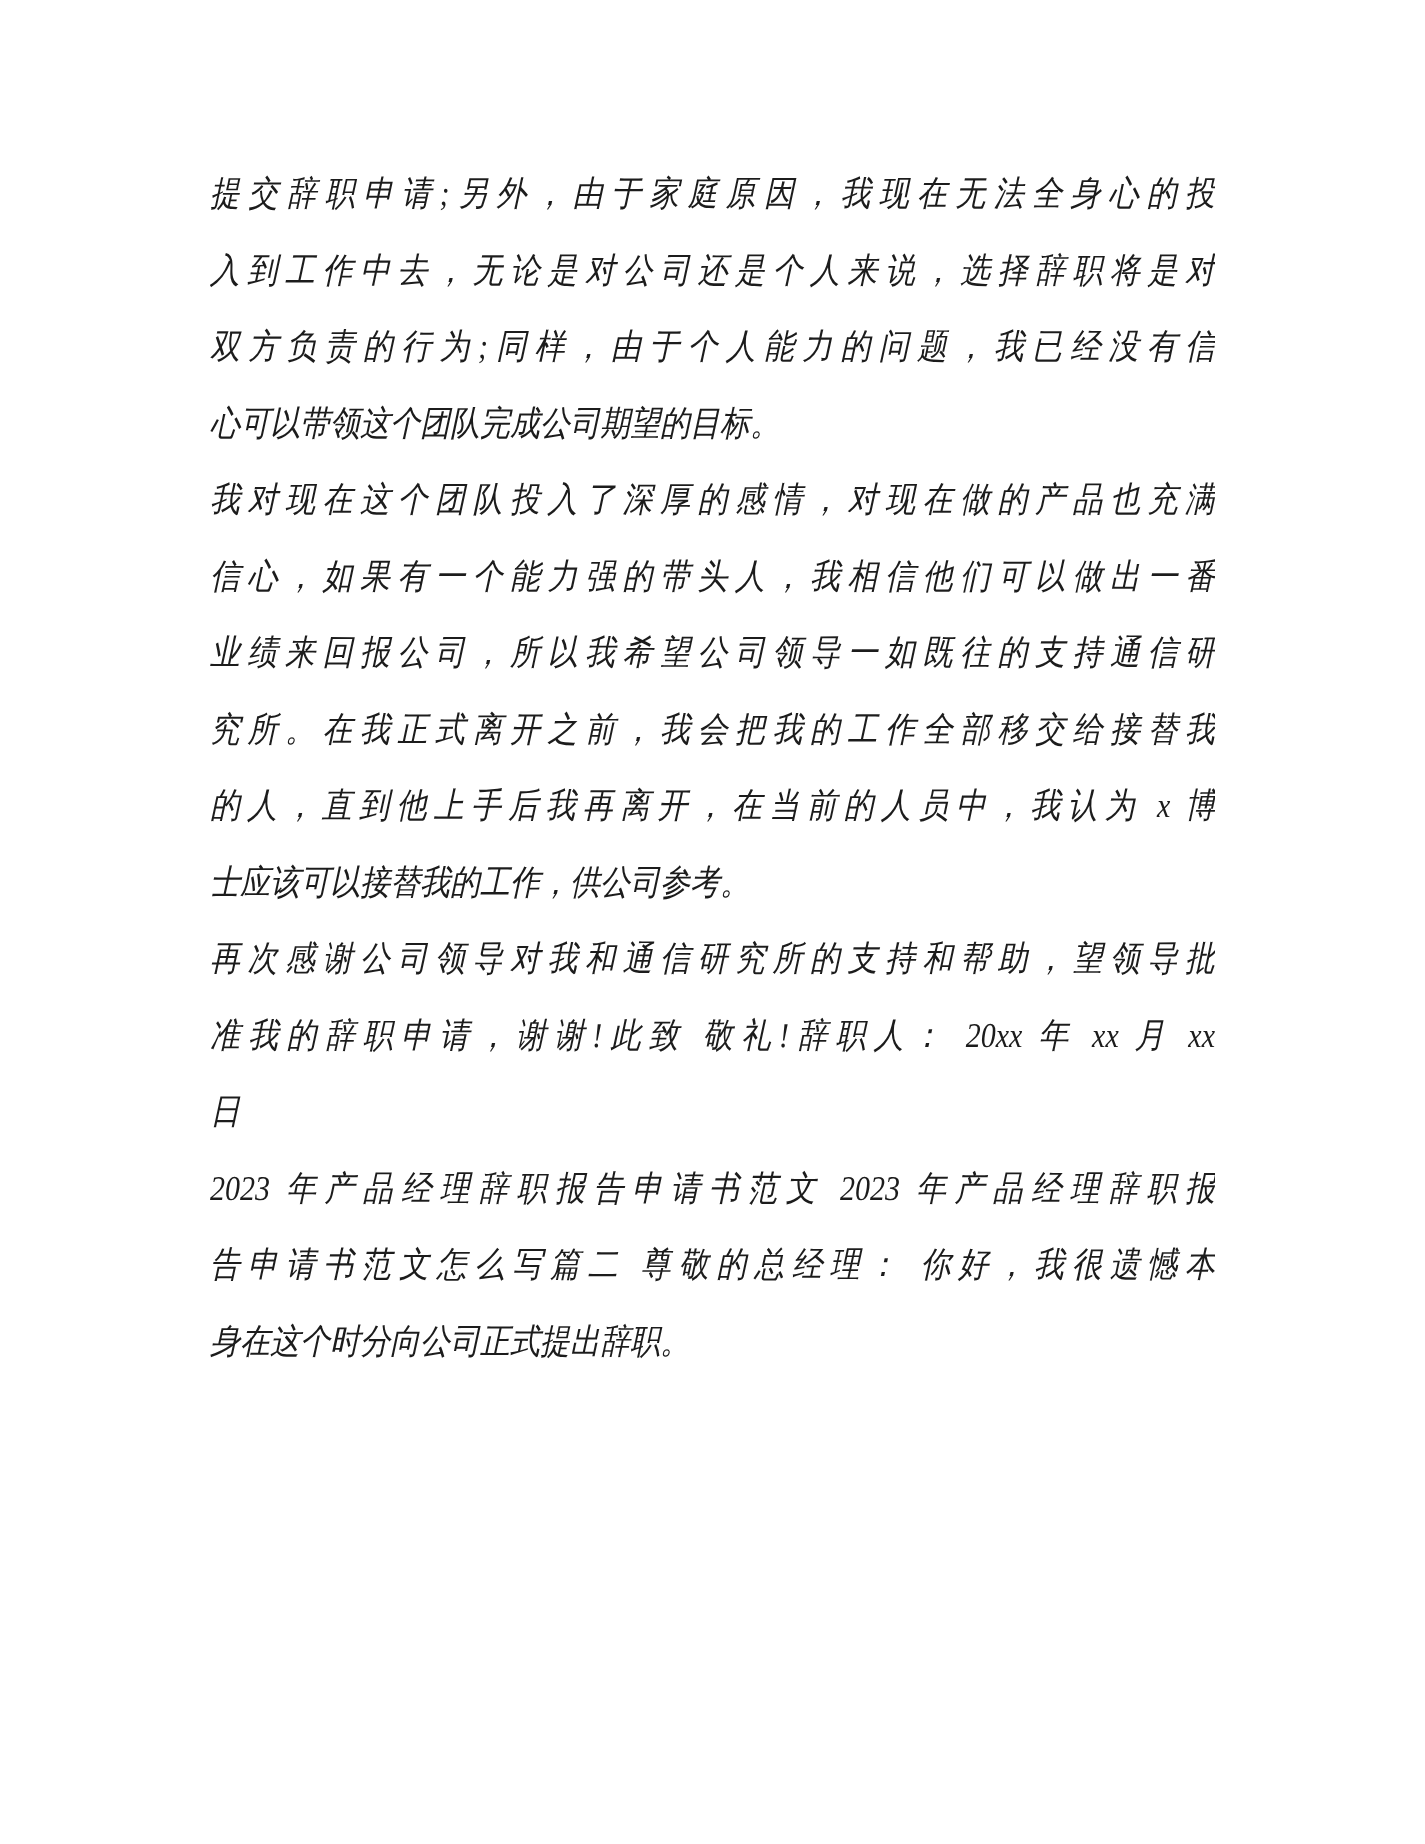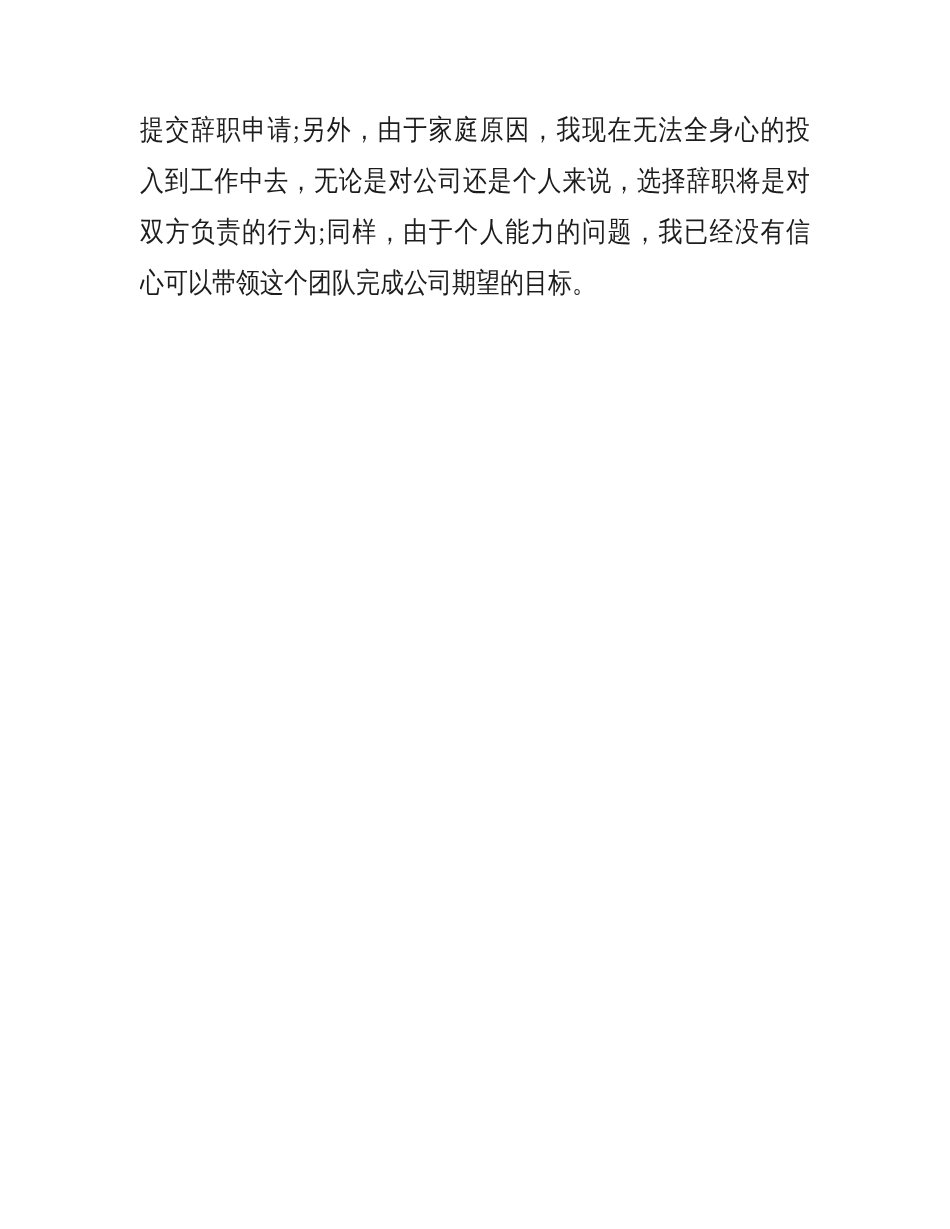--- a/index.html
+++ b/index.html
@@ -12,22 +12,23 @@
     position: relative;
     background: #ffffff;
     overflow: hidden;
   }
   .doc {
     position: absolute;
     left: 140px;
     top: 105px;
     width: 670px;
     font-family: "Liberation Serif", "DejaVu Serif", serif;
-    font-size: 24px;
+    font-size: 20px;
     color: #1c1c1c;
+    font-style: italic;
   }
   .para {
     margin: 0;
     padding: 0;
   }
   .line {
     height: 51px;
     line-height: 51px;
     text-align: justify;
     text-align-last: justify;
@@ -43,17 +44,35 @@
 
 <main class="doc" style="color: rgb(28, 28, 28);">
 
   <section class="para">
     <div class="line">提交辞职申请;另外，由于家庭原因，我现在无法全身心的投</div>
     <div class="line">入到工作中去，无论是对公司还是个人来说，选择辞职将是对</div>
     <div class="line">双方负责的行为;同样，由于个人能力的问题，我已经没有信</div>
     <div class="line end">心可以带领这个团队完成公司期望的目标。</div>
   </section>
 
+  <section class="para">
+    <div class="line">我对现在这个团队投入了深厚的感情，对现在做的产品也充满</div>
+    <div class="line">信心，如果有一个能力强的带头人，我相信他们可以做出一番</div>
+    <div class="line">业绩来回报公司，所以我希望公司领导一如既往的支持通信研</div>
+    <div class="line">究所。在我正式离开之前，我会把我的工作全部移交给接替我</div>
+    <div class="line">的人，直到他上手后我再离开，在当前的人员中，我认为 x 博</div>
+    <div class="line end">士应该可以接替我的工作，供公司参考。</div>
+  </section>
 
+  <section class="para">
+    <div class="line">再次感谢公司领导对我和通信研究所的支持和帮助，望领导批</div>
+    <div class="line">准我的辞职申请，谢谢!此致 敬礼!辞职人： 20xx 年 xx 月 xx</div>
+    <div class="line end">日</div>
+  </section>
 
+  <section class="para">
+    <div class="line">2023 年产品经理辞职报告申请书范文 2023 年产品经理辞职报</div>
+    <div class="line">告申请书范文怎么写篇二 尊敬的总经理： 你好，我很遗憾本</div>
+    <div class="line end">身在这个时分向公司正式提出辞职。</div>
+  </section>
 
 
 </main>
 
 </body></html>

